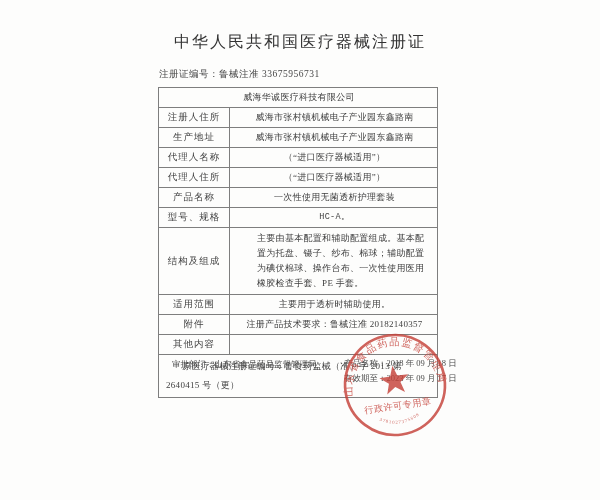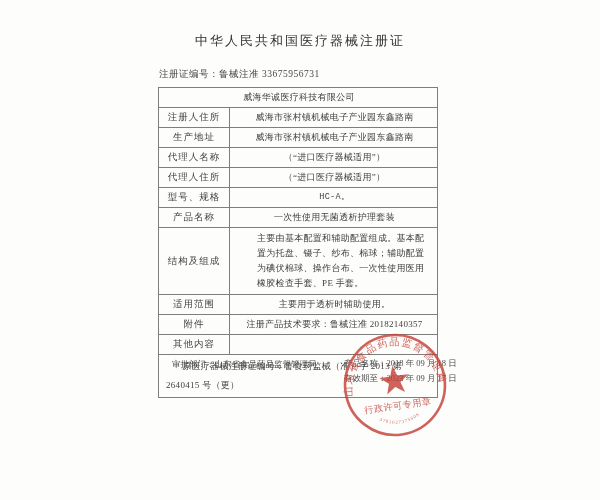--- a/index.html
+++ b/index.html
@@ -16,21 +16,21 @@
     position: relative;
     width: 600px;
     height: 500px;
   }
   .doc-title {
     position: absolute;
     top: 32px;
     left: 0;
     right: 0;
     text-align: center;
-    font-size: 13px;
+    font-size: 16px;
     letter-spacing: 2px;
     color: #333;
     font-weight: 500;
   }
   .cert-no-line {
     position: absolute;
     top: 68px;
     left: 159px;
     font-size: 9.5px;
     color: #474747;
@@ -148,30 +148,30 @@
       <div class="cell-value">
           <span>（“进口医疗器械适用”）</span>
         </div>
     </div>
     <div class="row">
       <div class="cell-label">代理人住所</div>
       <div class="cell-value">
           <span>（“进口医疗器械适用”）</span>
         </div>
     </div>
+    <div class="row">
+      <div class="cell-label">产品名称</div>
+      <div class="cell-value">
+          <span>一次性使用无菌透析护理套装</span>
+        </div>
+    </div>
     <div class="row row-model">
       <div class="cell-label">型号、规格</div>
       <div class="cell-value">
           <span>HC-A。</span>
-        </div>
-    </div>
-    <div class="row">
-      <div class="cell-label">产品名称</div>
-      <div class="cell-value">
-          <span>一次性使用无菌透析护理套装</span>
         </div>
     </div>
     <div class="row row-structure">
       <div class="cell-label">结构及组成</div>
       <div class="cell-value">
           <span>主要由基本配置和辅助配置组成。基本配置为托盘、镊子、纱布、棉球；辅助配置为碘伏棉球、操作台布、一次性使用医用橡胶检查手套、PE 手套。</span>
         </div>
     </div>
     <div class="row">
       <div class="cell-label">适用范围</div>

